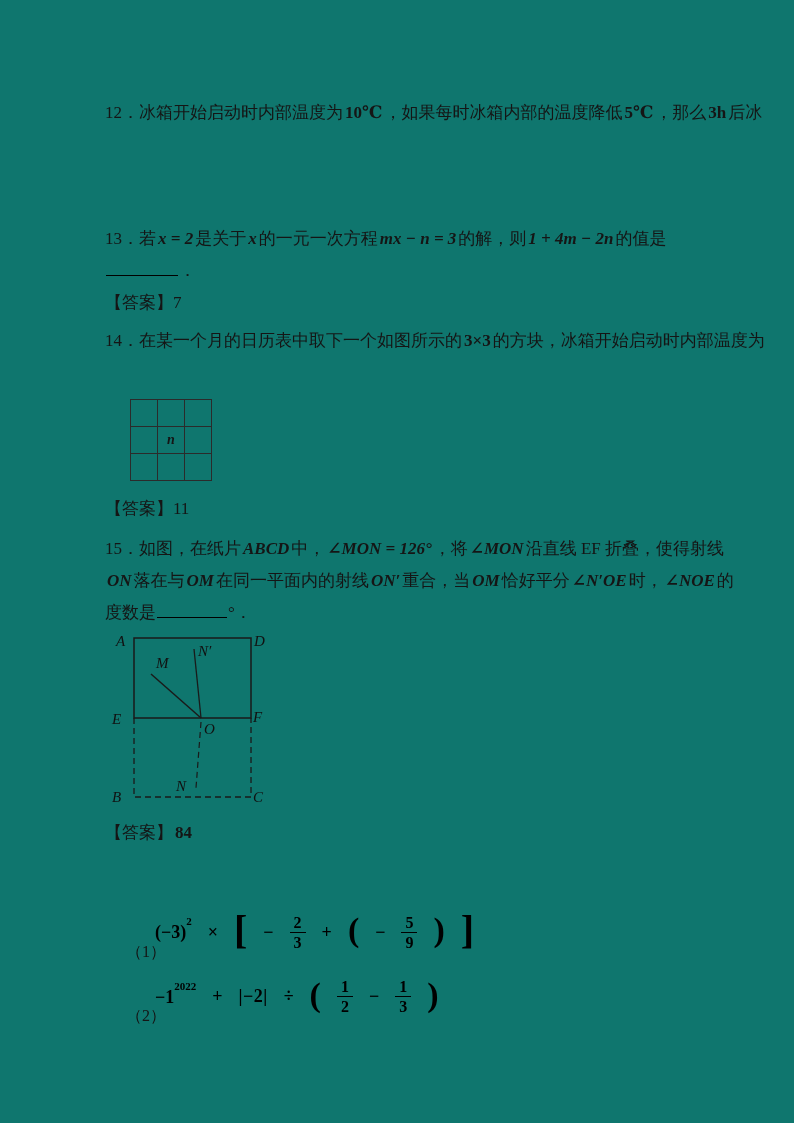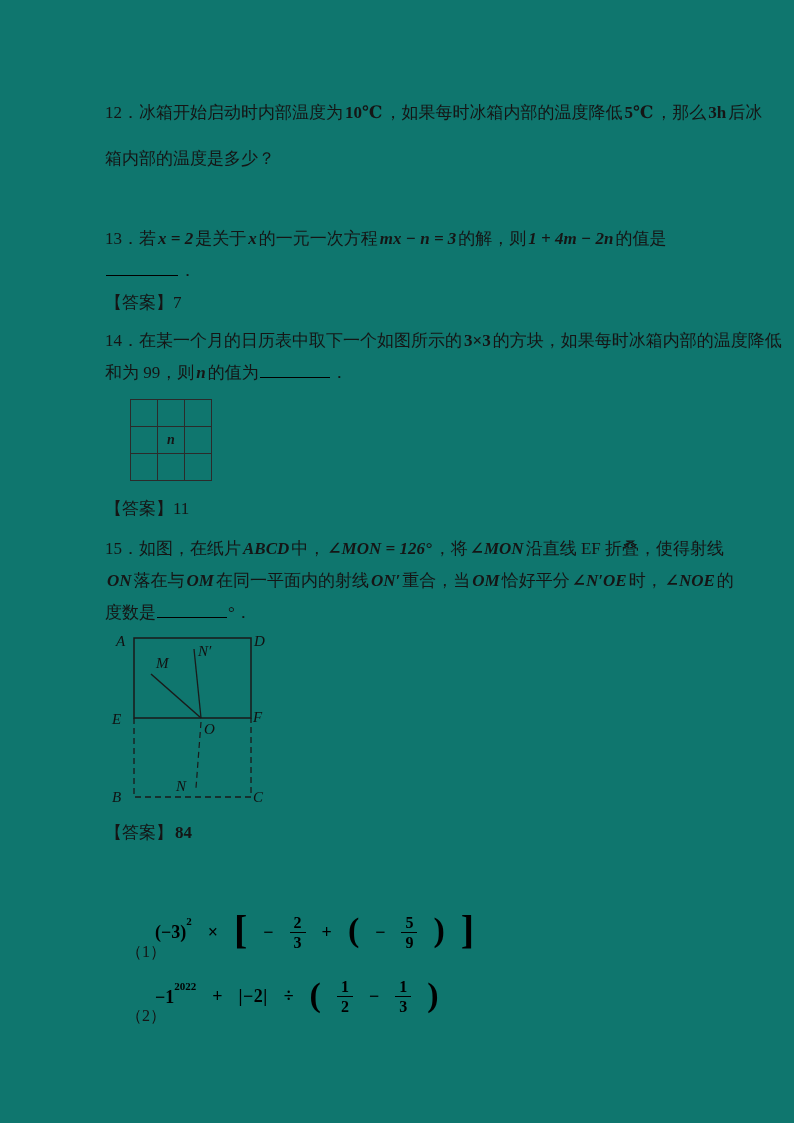--- a/index.html
+++ b/index.html
@@ -32,28 +32,26 @@
   .formula sup { font-size:11px; font-weight:bold; transform:translateY(-6px); display:inline-block; }
   .formula .abs { letter-spacing:0.5px; }
   .plabel { position:absolute; left:126px; font-size:16px; }
 </style>
 </head>
 <body>
 
 <div class="page">
 
   <div class="line" style="top:100px"><span>12．冰箱开始启动时内部温度为</span><span class="b">10℃</span><span>，如果每时冰箱内部的温度降低</span><span class="b">5℃</span><span>，那么</span><span class="b">3h</span><span>后冰</span></div>
-  <div class="line" style="top:146px">箱内部的温度是多少？</div>
 
   <div class="line" style="top:226px"><span>13．若</span><span class="m">x = 2</span><span>是关于</span><span class="m">x</span><span>的一元一次方程</span><span class="m">mx − n = 3</span><span>的解，则</span><span class="m">1 + 4m − 2n</span><span>的值是</span></div>
   <div class="line" style="top:258px"><span class="blank"></span><span>．</span></div>
   <div class="line" style="top:290px"><span>【答案】</span><span>7</span></div>
 
-  <div class="line" style="top:328px"><span>14．在某一个月的日历表中取下一个如图所示的</span><span class="b">3×3</span><span>的方块，如果每时冰箱内部的温度降低</span></div>
-  <div class="line" style="top:360px"><span>和为 99，则</span><span class="m">n</span><span>的值为</span><span class="blank w70"></span><span>．</span></div>
+  <div class="line" style="top:328px"><span>14．在某一个月的日历表中取下一个如图所示的</span><span class="b">3×3</span><span>的方块，冰箱开始启动时内部温度为</span></div>
 
   <table class="grid">
     <tbody>
         <tr>
           <td></td>
           <td></td>
           <td></td>
         </tr>
     <tr>
           <td></td>

